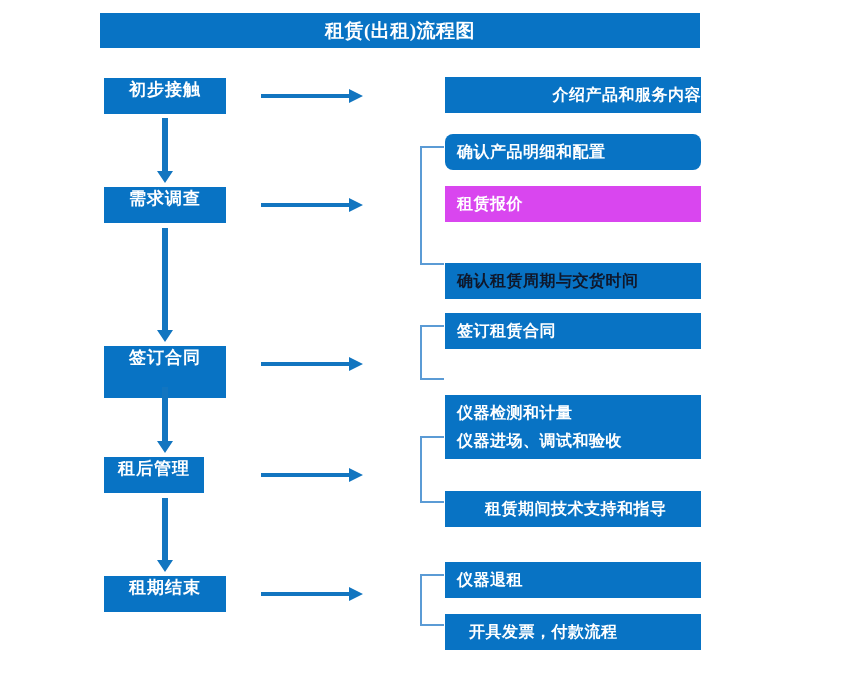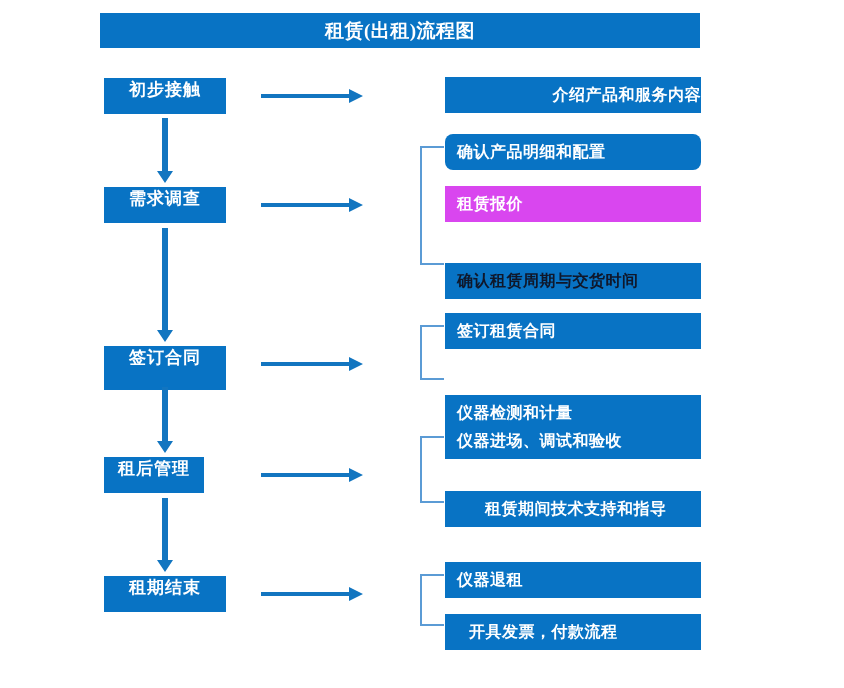--- a/index.html
+++ b/index.html
@@ -83,21 +83,21 @@
 
   <div class="title-bar">租赁(出租)流程图</div>
 
   <div id="stages-layer">
       <div class="stage-box" style="left: 104px; top: 78px; width: 122px; height: 36px; background: rgb(8, 115, 196); color: rgb(255, 255, 255);">
         <span>初步接触</span>
       </div>
       <div class="stage-box" style="left: 104px; top: 187px; width: 122px; height: 36px; background: rgb(8, 115, 196); color: rgb(255, 255, 255);">
         <span>需求调查</span>
       </div>
-      <div class="stage-box" style="left: 104px; top: 346px; width: 122px; height: 44px; background: rgb(8, 115, 196); color: rgb(255, 255, 255);">
+      <div class="stage-box" style="left: 104px; top: 346px; width: 122px; height: 52px; background: rgb(8, 115, 196); color: rgb(255, 255, 255);">
         <span>签订合同</span>
       </div>
       <div class="stage-box" style="left: 104px; top: 457px; width: 100px; height: 36px; background: rgb(8, 115, 196); color: rgb(255, 255, 255);">
         <span>租后管理</span>
       </div>
       <div class="stage-box" style="left: 104px; top: 576px; width: 122px; height: 36px; background: rgb(8, 115, 196); color: rgb(255, 255, 255);">
         <span>租期结束</span>
       </div>
     </div>
   <div id="arrows-layer">

